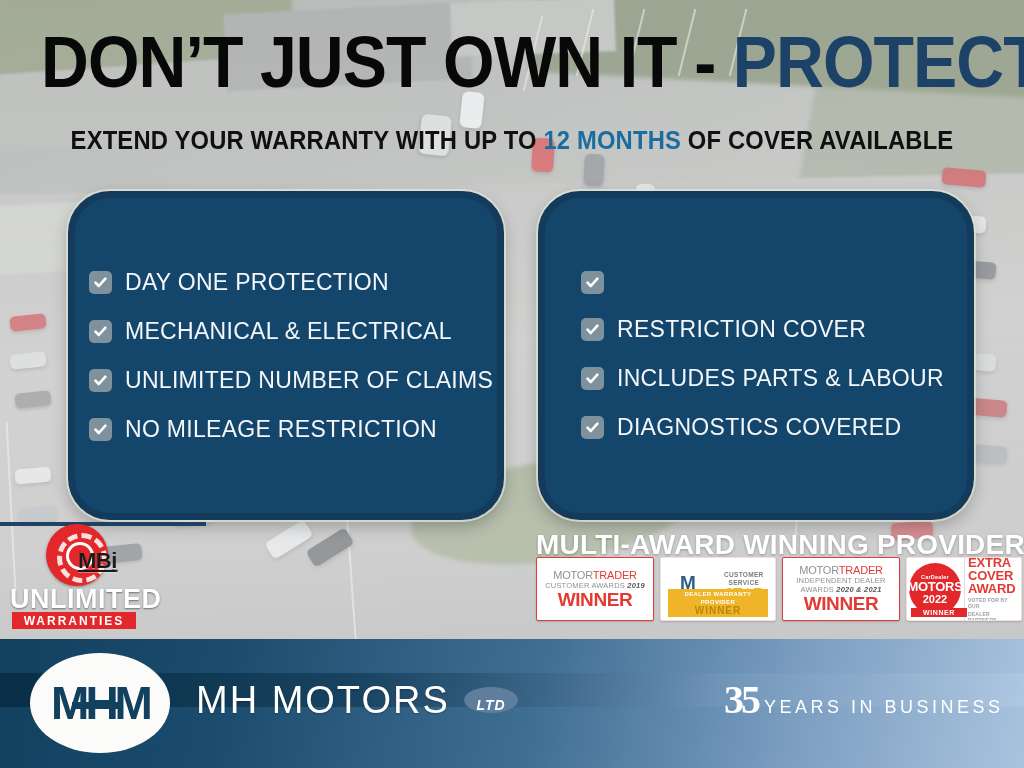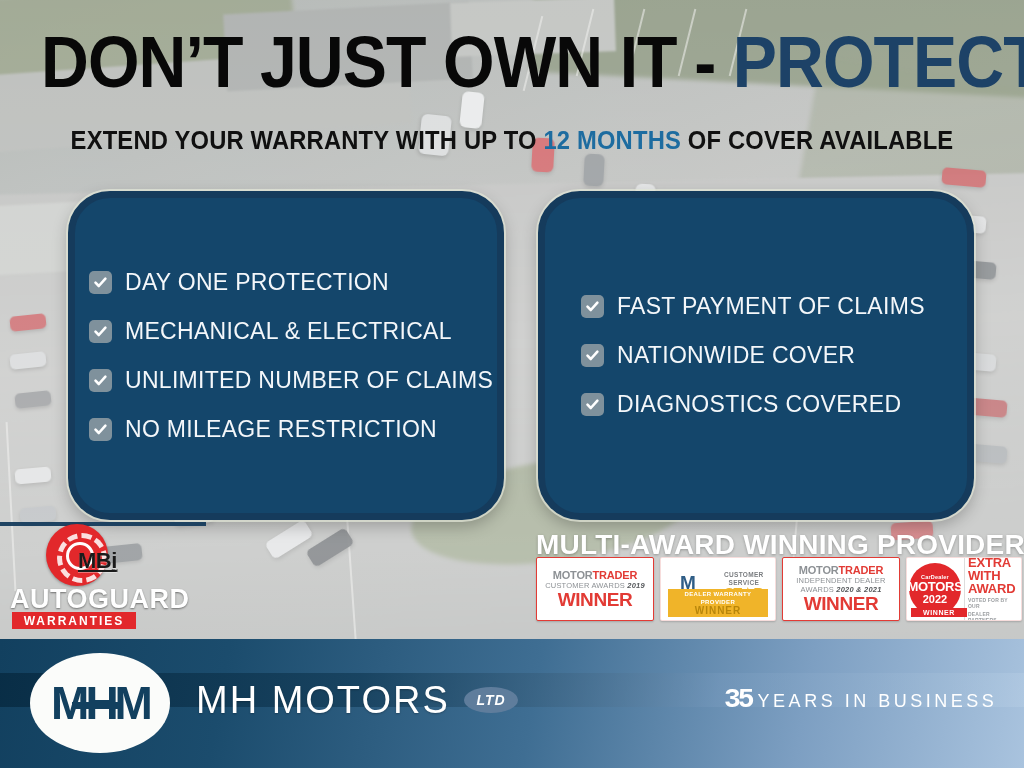--- a/index.html
+++ b/index.html
@@ -158,21 +158,21 @@
     display:flex;gap:6px;align-items:stretch;
   }
   .badge{
     background:#fff;border:1px solid #d9534f33;border-radius:2px;
     flex:1;display:flex;flex-direction:column;align-items:center;justify-content:center;
     padding:2px 3px;box-sizing:border-box;overflow:hidden;
     box-shadow:0 1px 2px rgba(0,0,0,.18);
   }
   .badge.b1{border:1px solid #e23b35;}
   .badge.b3{border:1px solid #e23b35;}
-  .mt-brand{font-weight:bold;font-size:11px;letter-spacing:-.2px;line-height:12px;}
+  .mt-brand{font-weight:normal;font-size:11px;letter-spacing:-.2px;line-height:12px;}
   .mt-brand .gy{color:#8d9195;}
   .mt-brand .rd{color:#e23b35;}
   .mt-sub{font-size:7.5px;color:#8d9195;letter-spacing:.2px;line-height:9px;text-align:center;}
   .mt-sub b{color:#55585b;font-style:italic;}
   .mt-winner{font-weight:bold;font-size:19px;color:#e23b35;letter-spacing:-.4px;line-height:20px;}
   .badge2{flex-direction:row;gap:2px;padding:2px;}
   .b2-left{display:flex;flex-direction:column;align-items:center;justify-content:center;width:46%;}
   .b2-m{font-weight:bold;font-size:19px;color:#2f5d86;line-height:18px;}
   .b2-omb{font-size:5px;font-weight:bold;color:#2f5d86;text-align:center;line-height:6px;letter-spacing:.2px;}
   .b2-right{display:flex;flex-direction:column;align-items:center;justify-content:center;width:54%;}
@@ -222,30 +222,30 @@
   .mhm-bar{
     position:absolute;left:21px;top:26px;width:46px;height:7px;background:#12405f;
   }
   .mh-motors{
     position:absolute;left:196px;top:40px;
     font-size:38px;font-weight:500;color:#ffffff;letter-spacing:2px;
     text-shadow:0 1px 2px rgba(0,0,0,.25);
   }
   .ltd{
     position:absolute;left:464px;top:48px;width:54px;height:26px;border-radius:50%;
-    background:#5f7d9c;display:flex;align-items:center;justify-content:center;
+    background:#5f7d9c;display:flex;align-items:flex-end;justify-content:center;
   }
   .ltd span{color:#fff;font-weight:bold;font-style:italic;font-size:14px;letter-spacing:1px;}
   .years{
     position:absolute;left:724px;top:46px;
     display:flex;align-items:baseline;gap:6px;
   }
   .years-num{
-    font-weight:bold;font-size:28px;color:#ffffff;letter-spacing:-3px;line-height:30px;
-    font-family:Liberation Mono, monospace;
+    font-weight:bold;font-size:40px;color:#ffffff;letter-spacing:-3px;line-height:30px;
+    font-family:Liberation Serif, serif;
     text-align:right;
   }
   .years-txt{
     font-size:18px;color:#ffffff;letter-spacing:3.5px;font-weight:400;
   }
   .thin-rule{
     position:absolute;left:0;top:522px;width:206px;height:4px;background:#153b5c;opacity:.95;
   }
 </style>
 </head>
@@ -351,50 +351,57 @@
   </div>
 
   <div class="panel panel-right">
     <div class="panel-inner">
       <div class="feature">
         <span class="checkbox">
           <svg width="15" height="15" viewBox="0 0 15 15">
               <path d="M2.5 7.6 L5.8 11 L12.4 3.6" stroke="#ffffff" stroke-width="2.6" fill="none" stroke-linecap="round" stroke-linejoin="round"></path>
             </svg>
         </span>
-        <span class="feature-label">FAST PAYMENT OF CLAIMS</span>
-      </div>
-      <div class="feature">
-        <span class="checkbox">
-          <svg width="15" height="15" viewBox="0 0 15 15">
-              <path d="M2.5 7.6 L5.8 11 L12.4 3.6" stroke="#ffffff" stroke-width="2.6" fill="none" stroke-linecap="round" stroke-linejoin="round"></path>
-            </svg>
-        </span>
-        <span class="feature-label">NATIONWIDE COVER</span>
+      </div>
+      <div class="feature">
+        <span class="checkbox">
+          <svg width="15" height="15" viewBox="0 0 15 15">
+              <path d="M2.5 7.6 L5.8 11 L12.4 3.6" stroke="#ffffff" stroke-width="2.6" fill="none" stroke-linecap="round" stroke-linejoin="round"></path>
+            </svg>
+        </span>
+        <span class="feature-label">RESTRICTION COVER</span>
+      </div>
+      <div class="feature">
+        <span class="checkbox">
+          <svg width="15" height="15" viewBox="0 0 15 15">
+              <path d="M2.5 7.6 L5.8 11 L12.4 3.6" stroke="#ffffff" stroke-width="2.6" fill="none" stroke-linecap="round" stroke-linejoin="round"></path>
+            </svg>
+        </span>
+        <span class="feature-label">INCLUDES PARTS &amp; LABOUR</span>
       </div>
       <div class="feature">
         <span class="checkbox">
           <svg width="15" height="15" viewBox="0 0 15 15">
               <path d="M2.5 7.6 L5.8 11 L12.4 3.6" stroke="#ffffff" stroke-width="2.6" fill="none" stroke-linecap="round" stroke-linejoin="round"></path>
             </svg>
         </span>
         <span class="feature-label">DIAGNOSTICS COVERED</span>
       </div>
     </div>
   </div>
 
   <div class="thin-rule"></div>
 
   <div class="autoguard">
     <div class="ag-circle"></div>
     <div class="ag-ring"></div>
     <div class="ag-inner"></div>
     <div class="ag-mbi">MBi</div>
     <div class="ag-tm">™</div>
-    <div class="ag-name">AUTOGUARD</div>
+    <div class="ag-name">UNLIMITED</div>
     <div class="ag-sub">
       <span>WARRANTIES</span>
     </div>
   </div>
 
   <div class="award-title">MULTI-AWARD WINNING PROVIDERS</div>
 
   <div class="badges">
 
     <div class="badge b1">
@@ -441,21 +448,21 @@
 
     <div class="badge badge4" style="position:relative;">
       <div class="b4-circle">
         <div class="b4-cd">CarDealer</div>
         <div class="b4-pw">MOTORS</div>
         <div class="b4-yr">2022</div>
       </div>
       <div class="b4-winner">WINNER</div>
       <div class="b4-right">
         <div class="b4-line">EXTRA</div>
-        <div class="b4-line">WITH</div>
+        <div class="b4-line">COVER</div>
         <div class="b4-line">AWARD</div>
         <div class="b4-note">VOTED FOR BY OUR</div>
         <div class="b4-note">DEALER PARTNERS</div>
       </div>
     </div>
 
   </div>
 
   <div class="footer">
     <div class="footer-stripe"></div>

